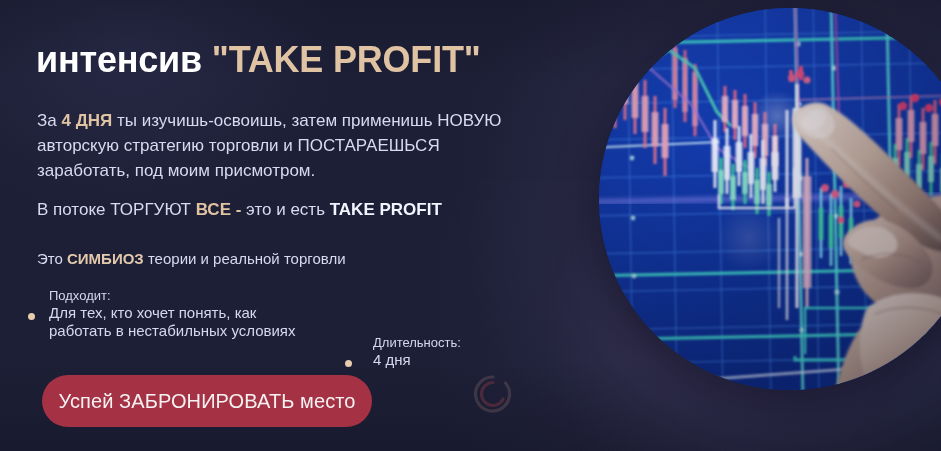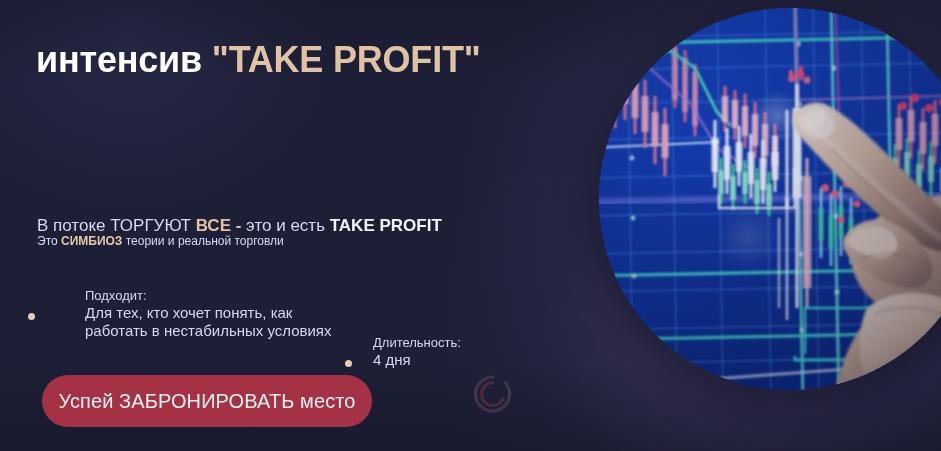--- a/index.html
+++ b/index.html
@@ -93,41 +93,41 @@
 
   .para {
     position: absolute;
     left: 37px;
     color: #d7daf0;
     font-size: 17px;
     line-height: 25px;
     font-weight: 400;
   }
   .para-1 { top: 91px; width: 500px; }
-  .para-2 { top: 196px; text-align: center; }
-  .para-3 { top: 217px; font-size: 12px; text-align: right; }
+  .para-2 { top: 180px; text-align: center; }
+  .para-3 { top: 231px; font-size: 15px; text-align: right; }
 
   .b-gold { color: #dfc3a3; font-weight: 700; }
   .b-white { color: #f2f4ff; font-weight: 700; }
   .b-gold-lg { color: #e3c9ab; font-weight: 700; }
 
   
   .bullets {
     position: absolute;
     left: 0;
     top: 287px;
     width: 600px;
     height: 60px;
   }
   .bullet {
     position: absolute;
     display: flex;
     align-items: flex-start;
   }
-  .bullet-1 { left: 28px; top: 0; gap: 36px; }
+  .bullet-1 { left: 28px; top: 0; }
   .bullet-2 { left: 345px; top: 0; margin-top: 47px; }
 
   .dot {
     width: 7px;
     height: 7px;
     border-radius: 50%;
     background: #e6cdae;
     margin-top: 26px;
     margin-right: 0;
     flex: 0 0 auto;
@@ -598,20 +598,21 @@
     <svg viewBox="0 0 42 42" aria-hidden="true">
       <path d="M 21 4 A 17 17 0 1 0 33.5 10" fill="none" stroke="#5a4a52" stroke-width="3.2" stroke-linecap="round"></path>
       <path d="M 21 9.5 A 11.5 11.5 0 0 0 21 32.5 A 11.5 11.5 0 0 0 31 26" fill="none" stroke="#6e3340" stroke-width="3.2" stroke-linecap="round"></path>
     </svg>
   </div>
 
   <div class="content">
 
     <h1 class="headline"><span class="ru">интенсив </span><span class="en">"TAKE PROFIT"</span></h1>
 
+    <p class="para para-1"><span>За </span><span class="b-gold">4 ДНЯ</span><span> ты изучишь-освоишь, затем применишь НОВУЮ авторскую стратегию торговли и ПОСТАРАЕШЬСЯ заработать, под моим присмотром.</span></p>
 
     <p class="para para-2"><span>В потоке ТОРГУЮТ </span><span class="b-gold">ВСЕ -</span><span> это и есть </span><span class="b-white">TAKE PROFIT</span></p>
 
     <p class="para para-3"><span>Это </span><span class="b-gold-lg">СИМБИОЗ</span><span> теории и реальной торговли</span></p>
 
     <div class="bullets">
 
       <div class="bullet bullet-1">
         <span class="dot"></span>
         <span>

